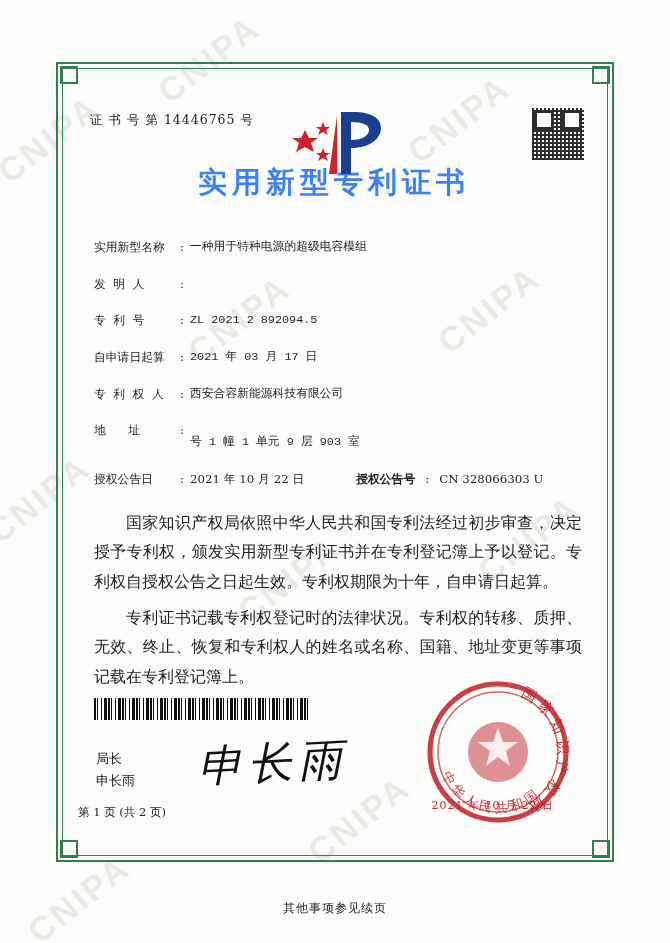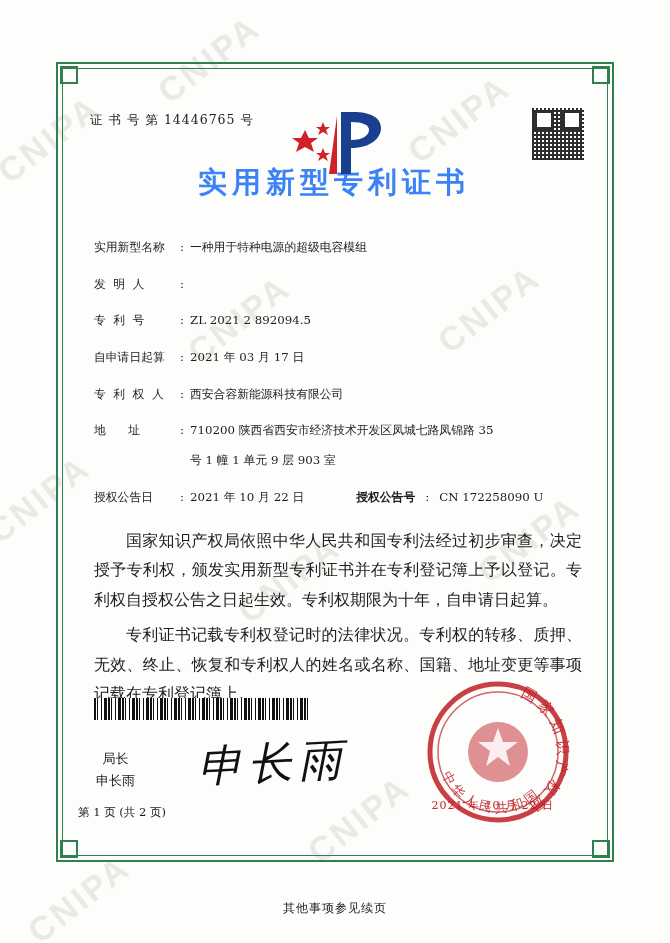--- a/index.html
+++ b/index.html
@@ -130,20 +130,21 @@
     width: 86px;
     flex: 0 0 86px;
     white-space: pre;
   }
   .field-colon {
     width: 10px;
     flex: 0 0 10px;
   }
   .field-value {
     flex: 1 1 auto;
+    font-family: Liberation Mono, monospace;
   }
   .field-value .line2 {
     display: block;
     margin-top: 12px;
   }
 
   .row-inline {
     display: flex;
     margin-bottom: 19px;
     font-size: 11.8px;
@@ -178,21 +179,20 @@
       #111 0 2px, #fff 2px 3px, #111 3px 4px, #fff 4px 7px,
       #111 7px 8px, #fff 8px 10px, #111 10px 13px, #fff 13px 14px);
   }
 
   .sign-block {
     position: absolute;
     left: 18px; top: 662px;
     font-size: 13px;
     line-height: 1.7;
     color: #1a1a1a;
-    text-align: center;
   }
 
   .handwriting {
     position: absolute;
     left: 120px; top: 648px;
     font-size: 44px;
     font-family: "DejaVu Serif", "Liberation Serif", serif;
     font-style: italic;
     color: #111;
     letter-spacing: 6px;
@@ -303,32 +303,31 @@
       <div class="field-row">
         <span class="field-label">专  利  权  人</span>
         <span class="field-colon">:</span>
         <span class="field-value">西安合容新能源科技有限公司</span>
       </div>
 
       <div class="field-row">
         <span class="field-label">地      址</span>
         <span class="field-colon">:</span>
         <span class="field-value">
-          <span>710200 陕西省西安市经济技术开发区凤城七路凤锦路 35</span>
           <span class="line2">号 1 幢 1 单元 9 层 903 室</span>
         </span>
       </div>
 
       <div class="row-inline">
         <span class="seg-label">授权公告日</span>
         <span class="seg-colon">:</span>
         <span class="seg-val">2021 年 10 月 22 日</span>
         <span class="seg2-label">授权公告号</span>
         <span class="seg2-val">:</span>
-        <span class="seg2-val">CN 172258090 U</span>
+        <span class="seg2-val">CN 328066303 U</span>
       </div>
 
     </div>
 
     <div class="paragraphs">
       <p>国家知识产权局依照中华人民共和国专利法经过初步审查，决定授予专利权，颁发实用新型专利证书并在专利登记簿上予以登记。专利权自授权公告之日起生效。专利权期限为十年，自申请日起算。</p>
       <p>专利证书记载专利权登记时的法律状况。专利权的转移、质押、无效、终止、恢复和专利权人的姓名或名称、国籍、地址变更等事项记载在专利登记簿上。</p>
     </div>
 
     <div class="barcode"></div>

